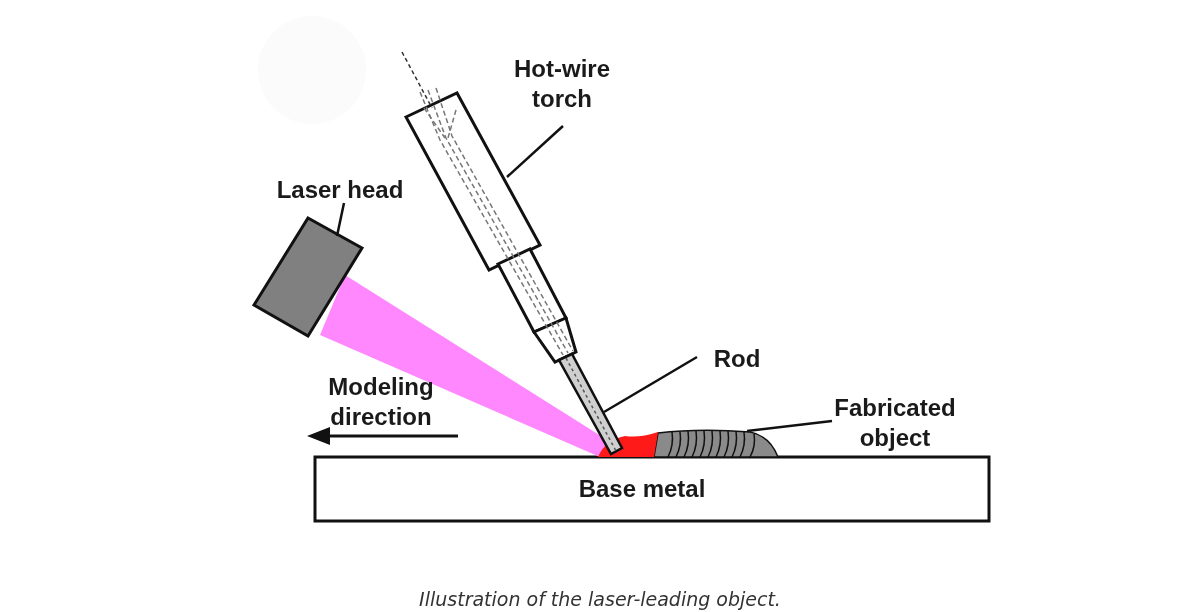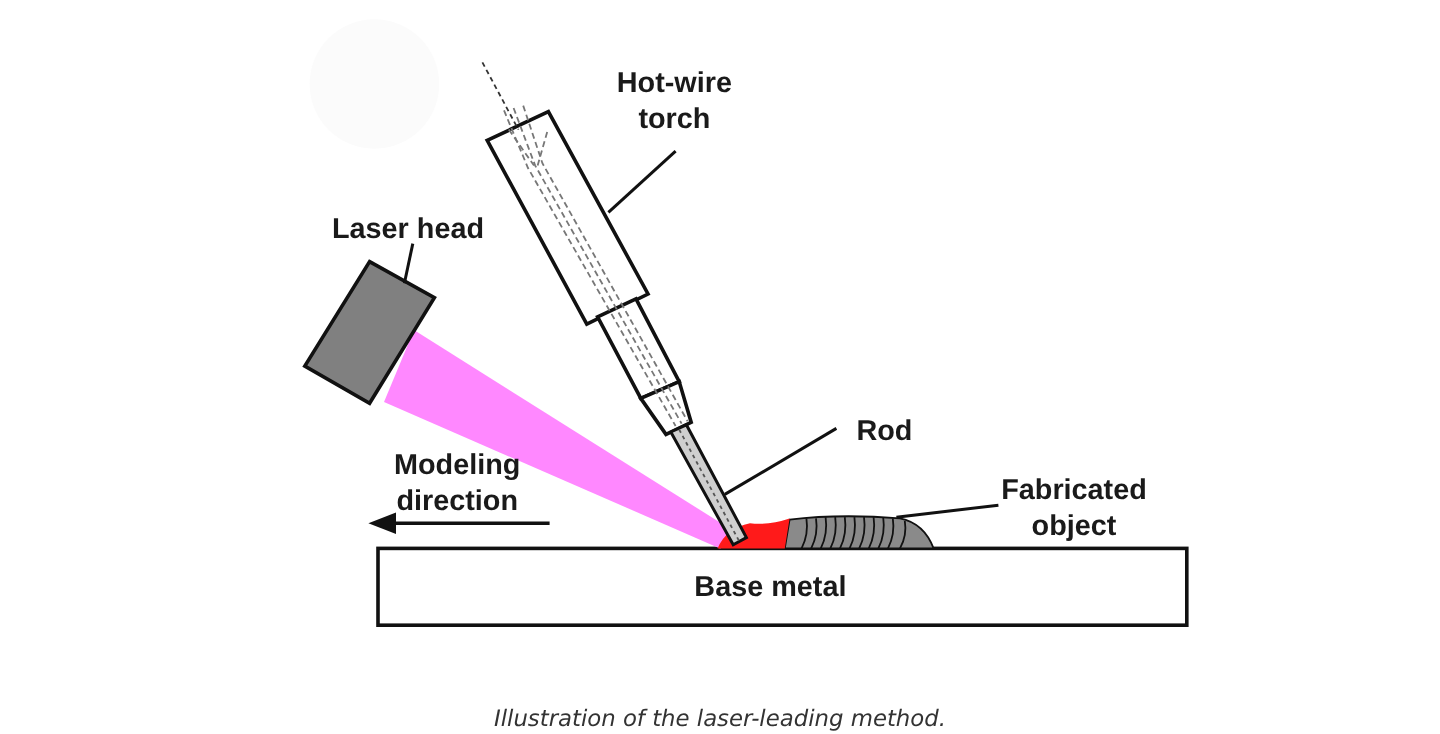--- a/index.html
+++ b/index.html
@@ -72,13 +72,13 @@
   <line x1="747" y1="431" x2="832" y2="421" stroke="#111" stroke-width="2.5"></line>
   <text class="lbl" x="895" y="416" text-anchor="middle">Fabricated</text>
   <text class="lbl" x="895" y="446" text-anchor="middle">object</text>
 
   <text class="lbl" x="381" y="395" text-anchor="middle">Modeling</text>
   <text class="lbl" x="381" y="425" text-anchor="middle">direction</text>
   <line x1="325" y1="436" x2="458" y2="436" stroke="#111" stroke-width="3"></line>
   <polygon points="307,436 330,427 330,445" fill="#111"></polygon>
 </svg>
 
-<div class="caption">Illustration of the laser-leading method.</div>
+<div class="caption">Illustration of the laser-leading object.</div>
 
 </body></html>

